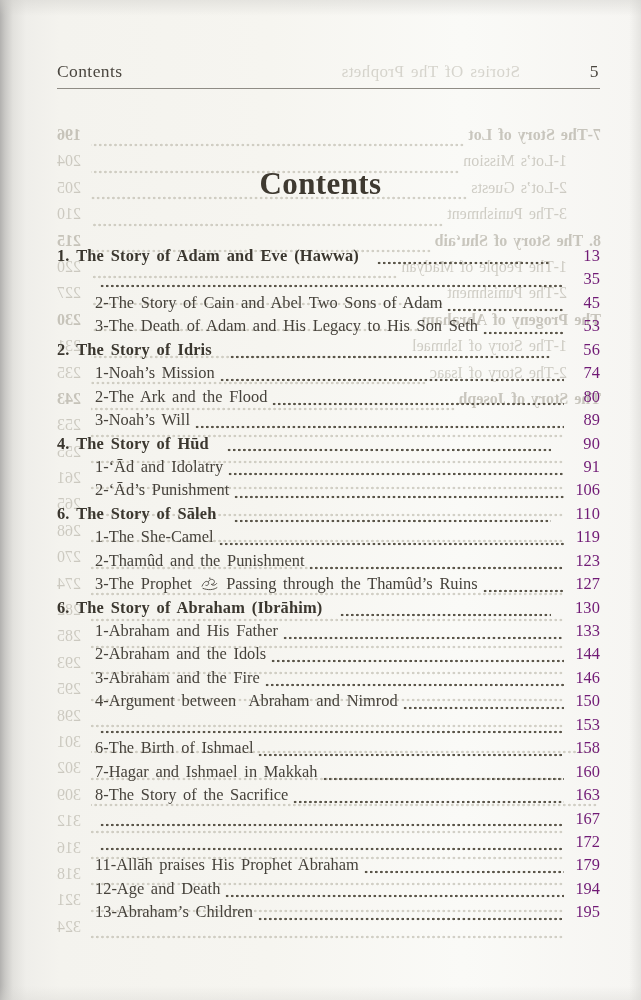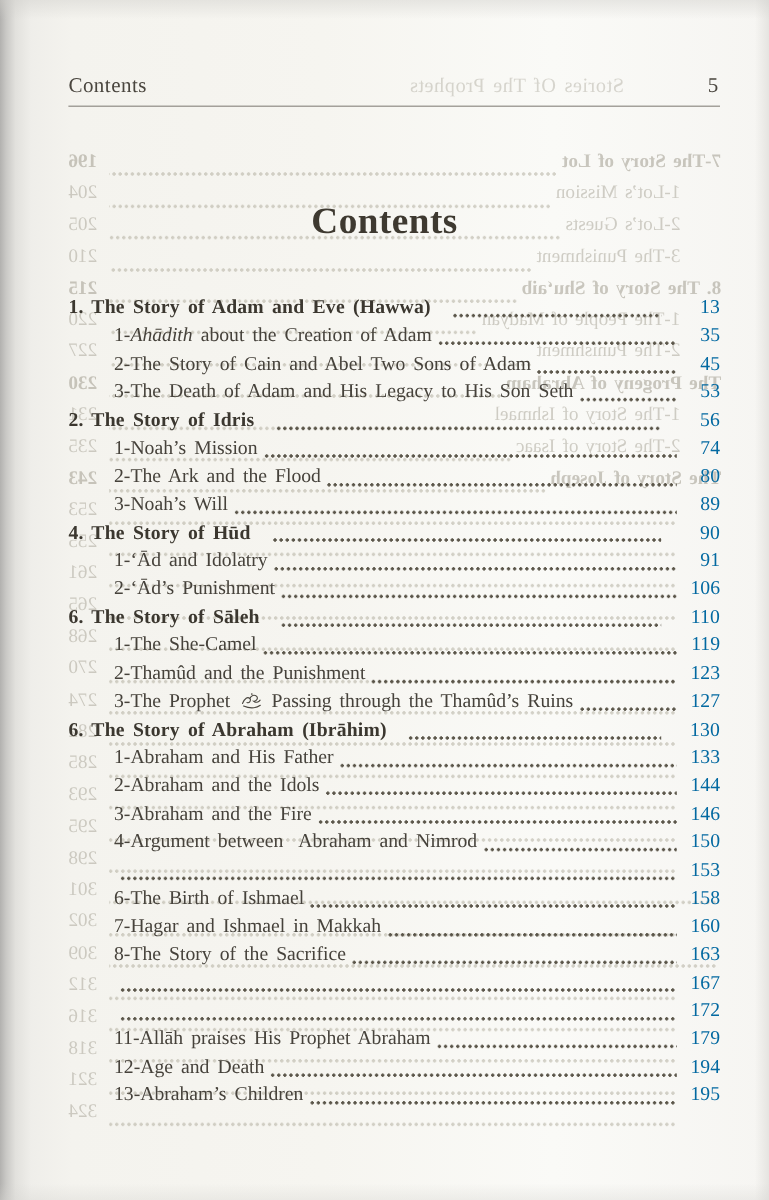--- a/index.html
+++ b/index.html
@@ -56,21 +56,21 @@
   .row{display:flex;align-items:baseline;height:23.45px;font-size:16.4px;word-spacing:2.6px;}
   .row.b{font-weight:bold;color:#3b372f;letter-spacing:.15px;gap:13px;}
   .row.ind{padding-left:38px;}
   .row .t{white-space:pre;}
   .row .t .it{font-style:italic;}
   .row .dots{
     flex:1;align-self:flex-end;height:6px;margin:0 4px 3.5px 5px;
     background:radial-gradient(circle at 2.2px 3px, #5a5549 1.15px, rgba(0,0,0,0) 1.55px) repeat-x;
     background-size:5.1px 6px;
   }
-  .row .pg{min-width:32px;text-align:right;font-weight:normal;color:#0369a1;}
+  .row .pg{min-width:32px;text-align:right;font-weight:normal;color:#701a75;}
   .pbuh{display:inline-block;width:19px;height:14px;vertical-align:-2px;margin:0 1px;}
 </style>
 </head>
 <body>
 
 <div class="sheet"></div>
 
 <div class="ghost-head">Stories Of The Prophets</div>
 <div class="ghost-list" id="ghost-list">
     <div class="ghost-row b">
@@ -237,21 +237,20 @@
   </div>
   <div class="rule"></div>
   <div class="doc-title">Contents</div>
   <div class="toc" id="toc-list">
       <div class="row b">
         <span class="t"><span>1. The Story of Adam and Eve (Hawwa)</span></span>
         <span class="dots"></span>
         <span class="pg">13</span>
       </div>
       <div class="row ind">
-        <span class="t"><span>1-</span><span class="it">Ahādith</span><span> about the Creation of Adam</span></span>
         <span class="dots"></span>
         <span class="pg">35</span>
       </div>
       <div class="row ind">
         <span class="t"><span>2-The Story of Cain and Abel Two Sons of Adam</span></span>
         <span class="dots"></span>
         <span class="pg">45</span>
       </div>
       <div class="row ind">
         <span class="t"><span>3-The Death of Adam and His Legacy to His Son Seth</span></span>

